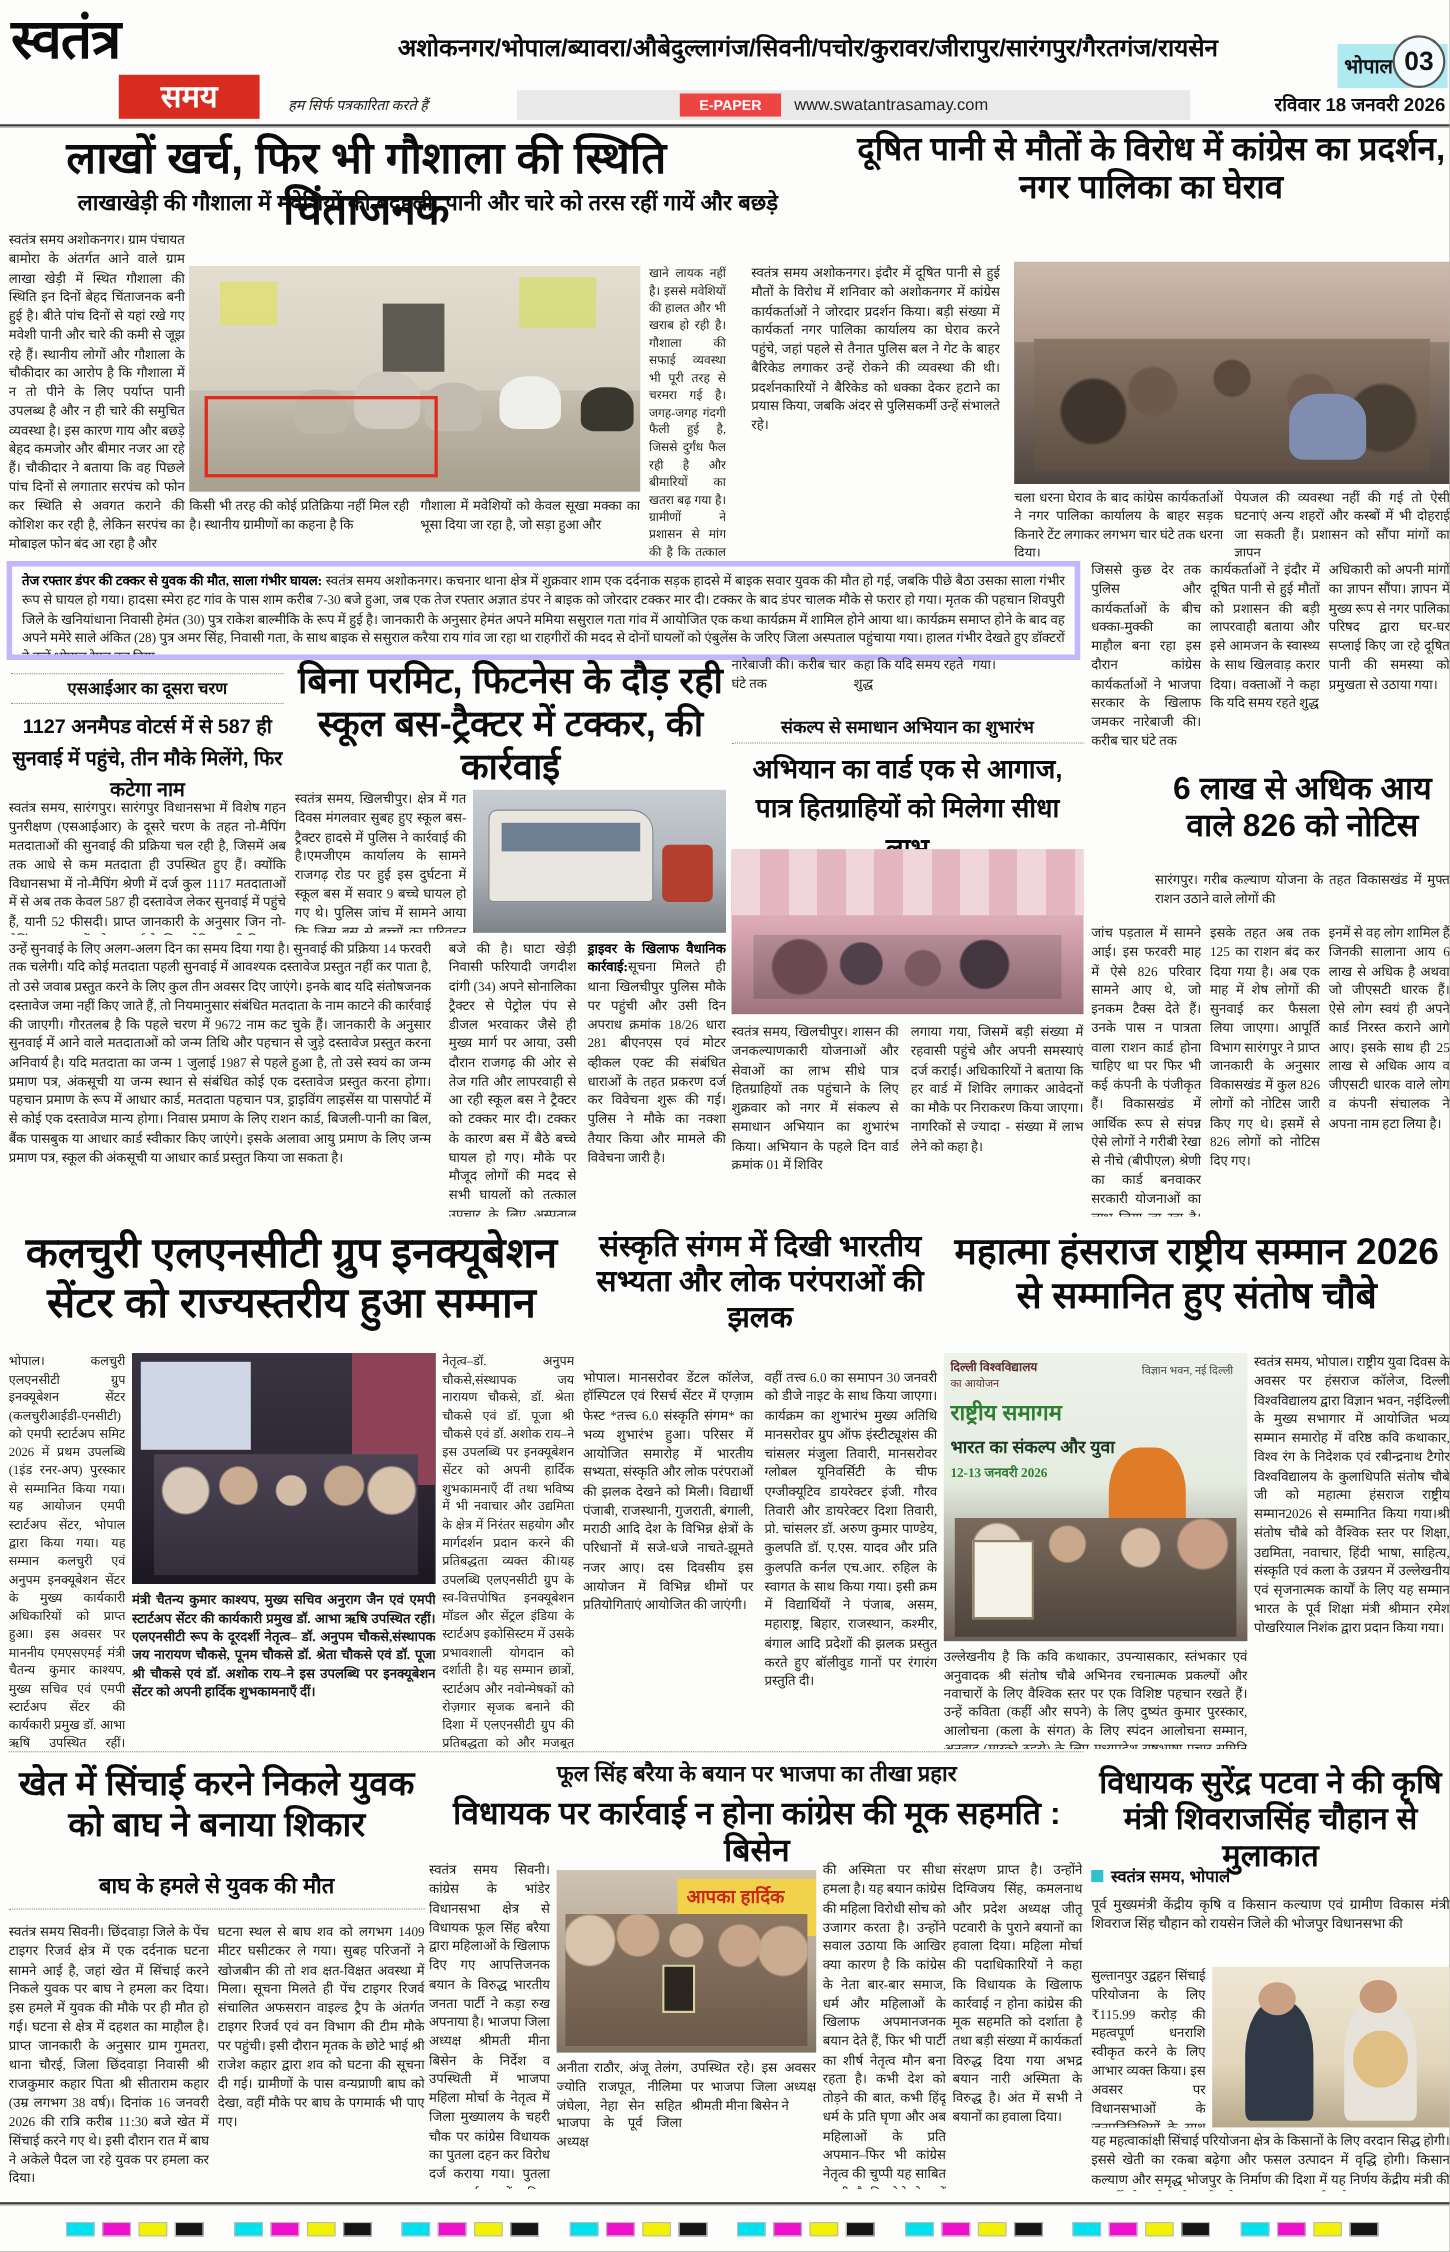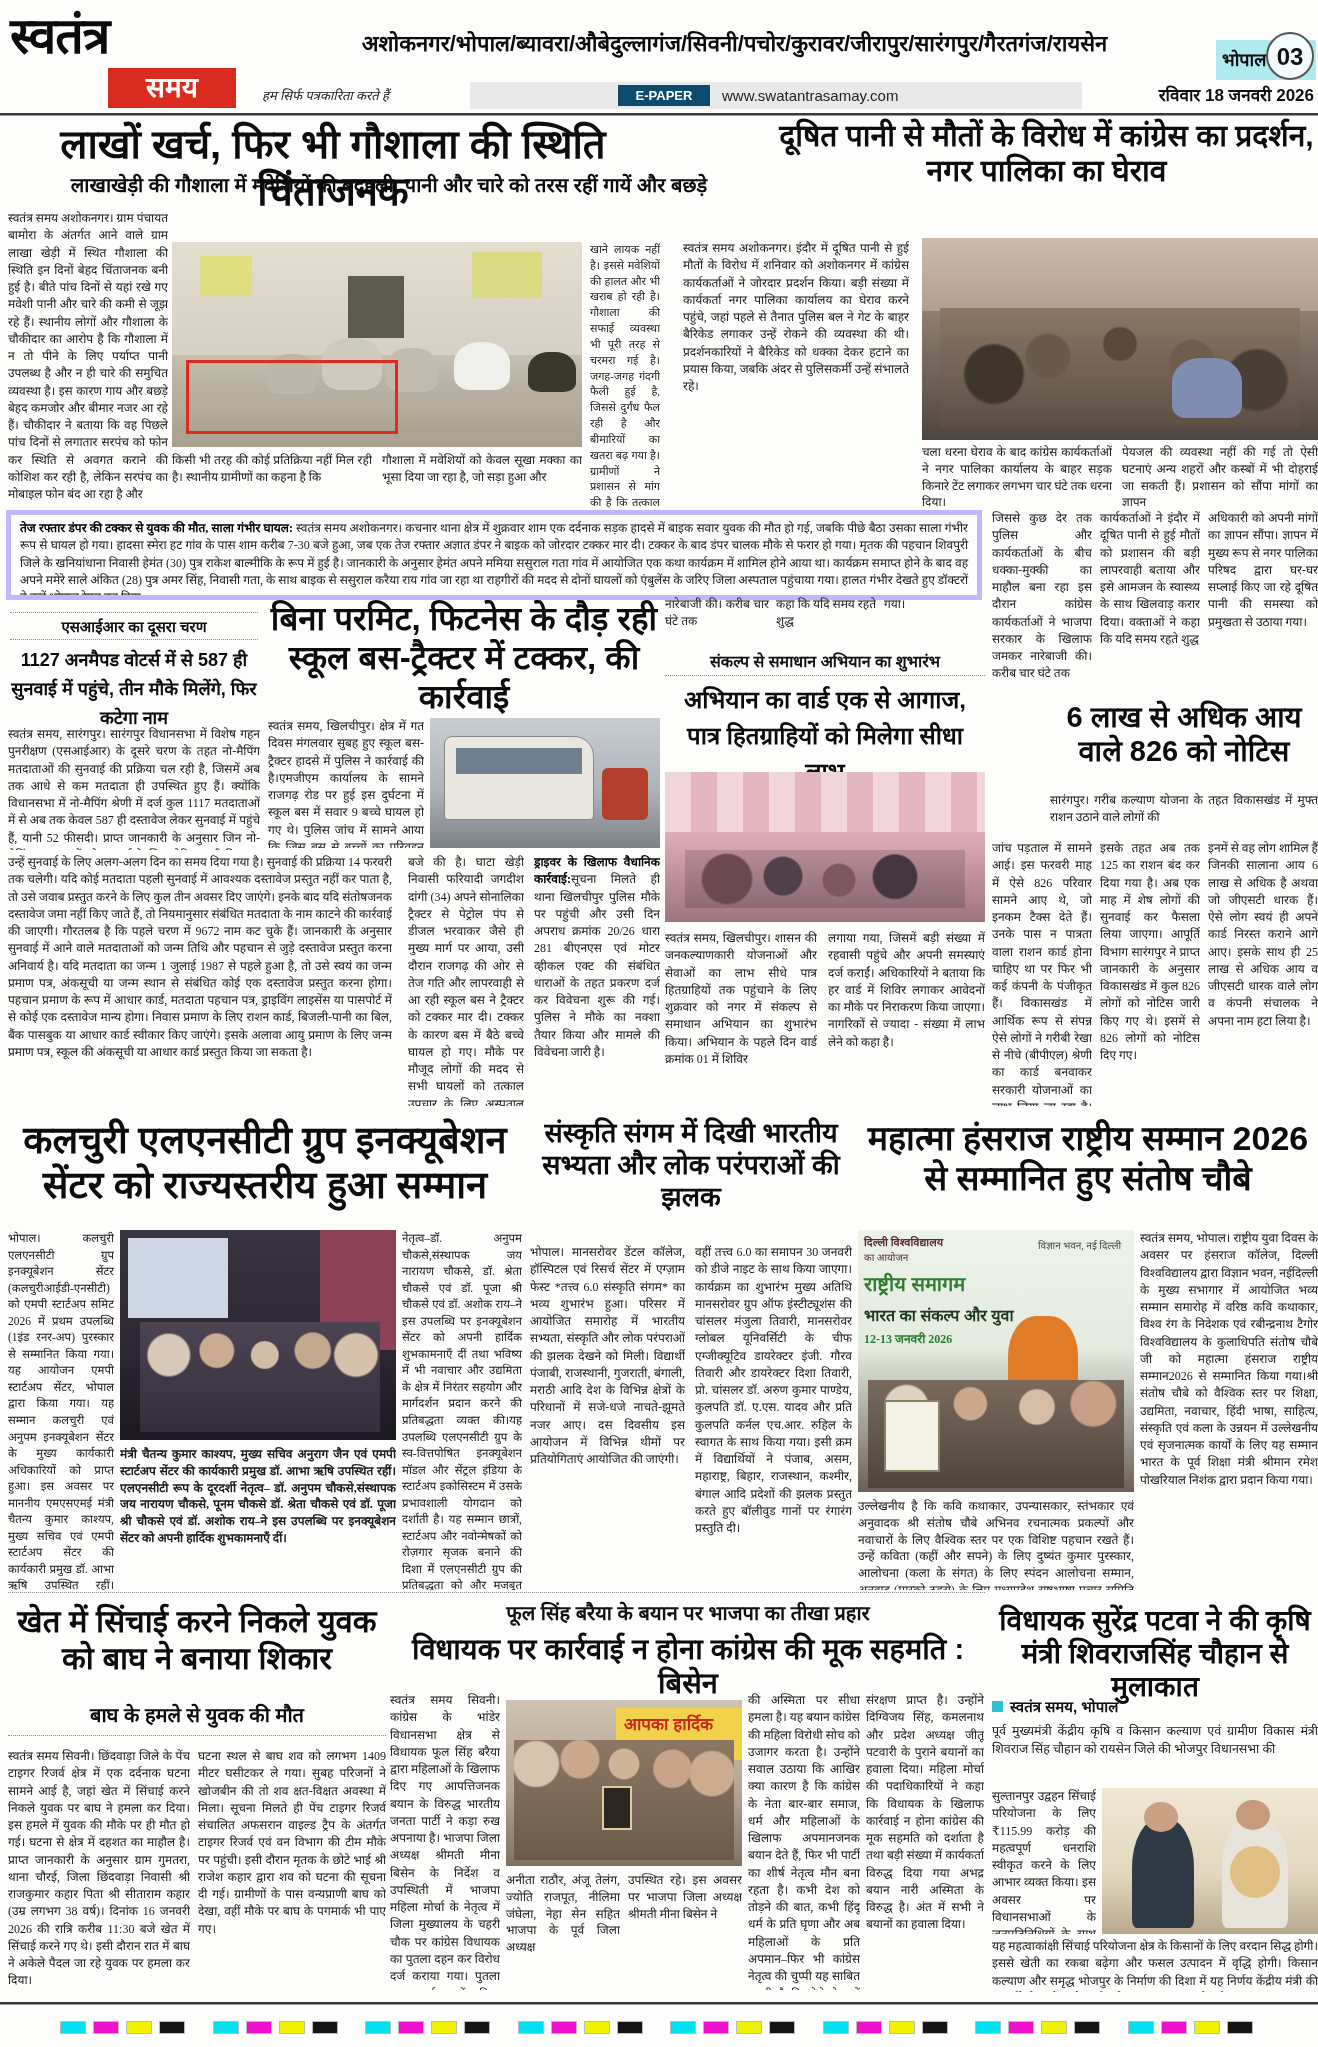--- a/index.html
+++ b/index.html
@@ -28,21 +28,21 @@
     <div class="abs" style="left:0;top:0;width:245px;height:62px;font-family:'Liberation Sans','DejaVu Sans',sans-serif;font-weight:800;font-size:50px;line-height:60px;color:#0a0a0a;letter-spacing:-1px;">स्वतंत्र</div>
     <div class="abs" style="left:98px;top:62px;width:128px;height:40px;background:#d92b1f;color:#fff;font-family:'Liberation Sans','DejaVu Sans',sans-serif;font-weight:800;font-size:28px;line-height:40px;text-align:center;">समय</div>
   </div>
   <div class="abs" style="left:262px;top:26px;width:945px;height:38px;font-family:'Liberation Sans','DejaVu Sans',sans-serif;font-weight:800;font-size:22px;line-height:36px;text-align:center;color:#0b0b0b;white-space:nowrap;overflow:hidden;">अशोकनगर/भोपाल/ब्यावरा/औबेदुल्लागंज/सिवनी/पचोर/कुरावर/जीरापुर/सारंगपुर/गैरतगंज/रायसेन</div>
   <div class="abs" style="left:1216px;top:40px;width:100px;height:40px;background:#aeeaf0;">
     <span class="abs" style="left:6px;top:6px;width:56px;height:28px;font-family:'Liberation Sans','DejaVu Sans',sans-serif;font-weight:800;font-size:18px;line-height:28px;">भोपाल</span>
   </div>
   <div class="abs" style="left:1266px;top:32px;width:48px;height:48px;border-radius:50%;background:#f3fbfc;border:2px solid #555;text-align:center;font-family:'Liberation Sans','DejaVu Sans',sans-serif;font-weight:800;font-size:24px;line-height:46px;">03</div>
   <div class="abs" style="left:262px;top:86px;width:200px;height:22px;font-size:13px;font-style:italic;color:#222;">हम सिर्फ पत्रकारिता करते हैं</div>
   <div class="abs" style="left:470px;top:82px;width:612px;height:27px;background:#e9e9e9;">
-    <span class="abs" style="left:148px;top:3px;width:92px;height:21px;background:#0c4a6e;color:#fff;font-family:'Liberation Sans','DejaVu Sans',sans-serif;font-weight:700;font-size:13px;line-height:21px;text-align:center;">E-PAPER</span>
+    <span class="abs" style="left:148px;top:3px;width:92px;height:21px;background:#ef4444;color:#fff;font-family:'Liberation Sans','DejaVu Sans',sans-serif;font-weight:700;font-size:13px;line-height:21px;text-align:center;">E-PAPER</span>
     <span class="abs" style="left:252px;top:3px;width:300px;height:21px;font-family:'Liberation Sans','DejaVu Sans',sans-serif;font-size:15px;line-height:21px;color:#222;">www.swatantrasamay.com</span>
   </div>
   <div class="abs" style="left:1082px;top:82px;width:232px;height:27px;font-family:'Liberation Sans','DejaVu Sans',sans-serif;font-weight:800;font-size:17px;line-height:27px;text-align:right;">रविवार 18 जनवरी 2026</div>
   <div class="abs rule-heavy" style="left:0;top:113px;width:1318px;"></div>
 
   <div class="abs hl" style="left:8px;top:121px;width:650px;height:52px;font-size:40px;">लाखों खर्च, फिर भी गौशाला की स्थिति चिंताजनक</div>
   <div class="abs hl" style="left:8px;top:174px;width:762px;height:30px;font-size:20px;">लाखाखेड़ी की गौशाला में मवेशियों की बदहली, पानी और चारे को तरस रहीं गायें और बछड़े</div>
   <div class="abs just" style="left:8px;top:210px;width:160px;height:298px;">स्वतंत्र समय अशोकनगर। ग्राम पंचायत बामोरा के अंतर्गत आने वाले ग्राम लाखा खेड़ी में स्थित गौशाला की स्थिति इन दिनों बेहद चिंताजनक बनी हुई है। बीते पांच दिनों से यहां रखे गए मवेशी पानी और चारे की कमी से जूझ रहे हैं। स्थानीय लोगों और गौशाला के चौकीदार का आरोप है कि गौशाला में न तो पीने के लिए पर्याप्त पानी उपलब्ध है और न ही चारे की समुचित व्यवस्था है। इस कारण गाय और बछड़े बेहद कमजोर और बीमार नजर आ रहे हैं। चौकीदार ने बताया कि वह पिछले पांच दिनों से लगातार सरपंच को फोन कर स्थिति से अवगत कराने की कोशिश कर रही है, लेकिन सरपंच का मोबाइल फोन बंद आ रहा है और</div>
 
   <div class="abs photo" style="left:172px;top:242px;width:410px;height:205px;background:linear-gradient(180deg,#d9d4c6 0%,#cfc9ba 45%,#b9b2a2 70%,#a89f8e 100%);">
@@ -81,21 +81,21 @@
 
   <div class="abs hl" style="left:268px;top:600px;width:392px;height:112px;font-size:33px;">बिना परमिट, फिटनेस के दौड़ रही स्कूल बस-ट्रैक्टर में टक्कर, की कार्रवाई</div>
   <div class="abs just" style="left:268px;top:718px;width:156px;height:130px;">स्वतंत्र समय, खिलचीपुर। क्षेत्र में गत दिवस मंगलवार सुबह हुए स्कूल बस-ट्रैक्टर हादसे में पुलिस ने कार्रवाई की है।एमजीएम कार्यालय के सामने राजगढ़ रोड पर हुई इस दुर्घटना में स्कूल बस में सवार 9 बच्चे घायल हो गए थे। पुलिस जांच में सामने आया कि जिस बस से बच्चों का परिवहन किया जा रहा था, उसके पास न तो वैध परमिट था और न ही फिटनेस प्रमाणपत्र, इसके बावजूद बस का संचालन किया जा रहा था।पुलिस के अनुसार घटना सुबह करीब 10</div>
   <div class="abs photo" style="left:430px;top:718px;width:230px;height:130px;background:linear-gradient(180deg,#c8cdd2 0%,#aeb4ba 55%,#7d8288 100%);">
     <div class="abs" style="left:14px;top:18px;width:150px;height:84px;background:#e8e6df;border-radius:8px 20px 4px 4px;border:1px solid #888;"></div>
     <div class="abs" style="left:26px;top:30px;width:126px;height:26px;background:#6e7f92;"></div>
     <div class="abs" style="left:172px;top:50px;width:46px;height:52px;background:#b33f2e;border-radius:6px;"></div>
   </div>
   <div class="abs just" style="left:408px;top:854px;width:116px;height:252px;">बजे की है। घाटा खेड़ी निवासी फरियादी जगदीश दांगी (34) अपने सोनालिका ट्रैक्टर से पेट्रोल पंप से डीजल भरवाकर जैसे ही मुख्य मार्ग पर आया, उसी दौरान राजगढ़ की ओर से तेज गति और लापरवाही से आ रही स्कूल बस ने ट्रैक्टर को टक्कर मार दी। टक्कर के कारण बस में बैठे बच्चे घायल हो गए। मौके पर मौजूद लोगों की मदद से सभी घायलों को तत्काल उपचार के लिए अस्पताल पहुंचाया गया।</div>
   <div class="abs just" style="left:534px;top:854px;width:126px;height:252px;">
-    <b>ड्राइवर के खिलाफ वैधानिक कार्रवाई:</b><span>सूचना मिलते ही थाना खिलचीपुर पुलिस मौके पर पहुंची और उसी दिन अपराध क्रमांक 20/26 धारा 281 बीएनएस एवं मोटर व्हीकल एक्ट की संबंधित धाराओं के तहत प्रकरण दर्ज कर विवेचना शुरू की गई। पुलिस ने मौके का नक्शा तैयार किया और मामले की विवेचना जारी है।</span>
+    <b>ड्राइवर के खिलाफ वैधानिक कार्रवाई:</b><span>सूचना मिलते ही थाना खिलचीपुर पुलिस मौके पर पहुंची और उसी दिन अपराध क्रमांक 18/26 धारा 281 बीएनएस एवं मोटर व्हीकल एक्ट की संबंधित धाराओं के तहत प्रकरण दर्ज कर विवेचना शुरू की गई। पुलिस ने मौके का नक्शा तैयार किया और मामले की विवेचना जारी है।</span>
   </div>
 
   <div class="abs cap" style="left:665px;top:596px;width:104px;height:36px;">नारेबाजी की। करीब चार घंटे तक</div>
   <div class="abs cap" style="left:776px;top:596px;width:100px;height:36px;font-family:Liberation Serif, serif;">कहा कि यदि समय रहते शुद्ध</div>
   <div class="abs cap" style="left:884px;top:596px;width:100px;height:36px;">गया।</div>
   <div class="abs kicker dot-b" style="left:665px;top:648px;width:320px;height:28px;font-size:16px;line-height:27px;">संकल्प से समाधान अभियान का शुभारंभ</div>
   <div class="abs hl" style="left:665px;top:682px;width:320px;height:80px;font-size:24px;line-height:1.5;">अभियान का वार्ड एक से आगाज, पात्र हितग्राहियों को मिलेगा सीधा लाभ</div>
   <div class="abs photo" style="left:665px;top:772px;width:320px;height:150px;background:linear-gradient(180deg,#e9c9cf 0%,#dba9b4 45%,#9e7380 100%);">
     <div class="abs" style="left:0;top:0;width:100%;height:40%;background:repeating-linear-gradient(90deg,#f0d5da 0 26px,#e4b7c0 26px 52px);"></div>
     <div class="abs" style="left:20px;top:78px;width:280px;height:58px;background:radial-gradient(circle at 15% 50%,#6a4a50 10%,transparent 11%),radial-gradient(circle at 35% 45%,#50404a 10%,transparent 11%),radial-gradient(circle at 55% 52%,#7a5a60 10%,transparent 11%),radial-gradient(circle at 75% 46%,#44363e 10%,transparent 11%),linear-gradient(180deg,#b58c96,#8d6a74);"></div>

